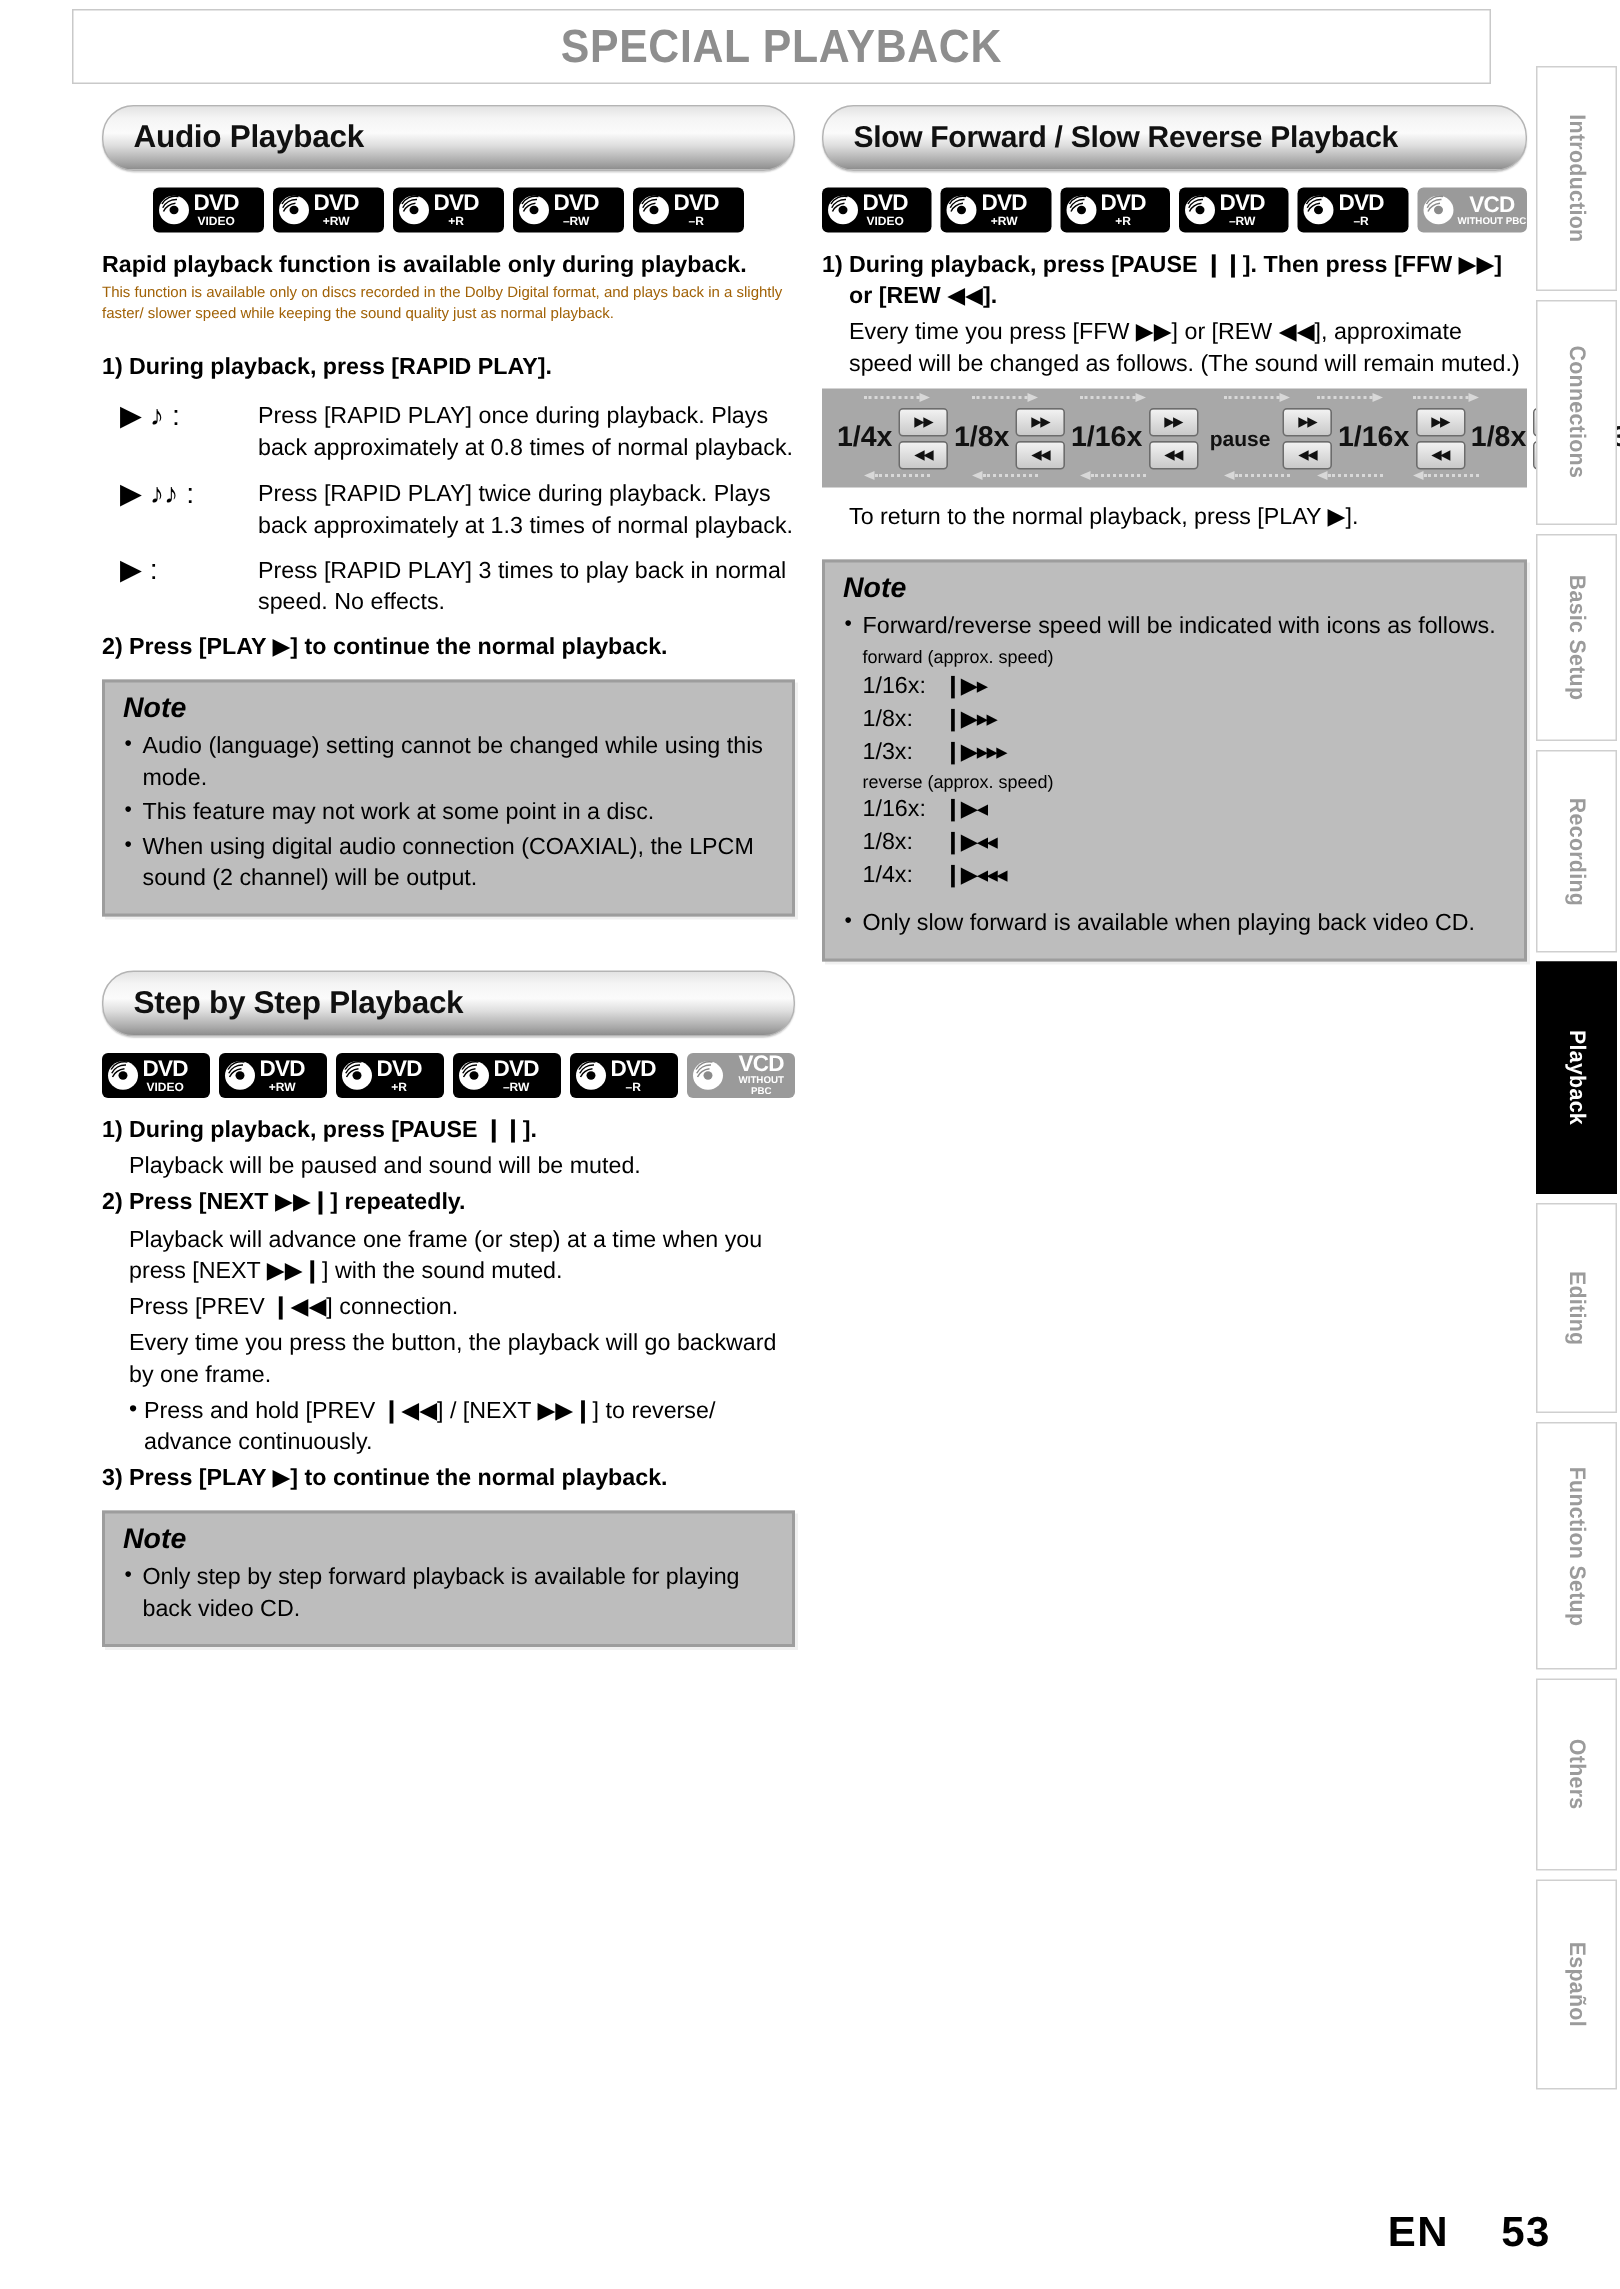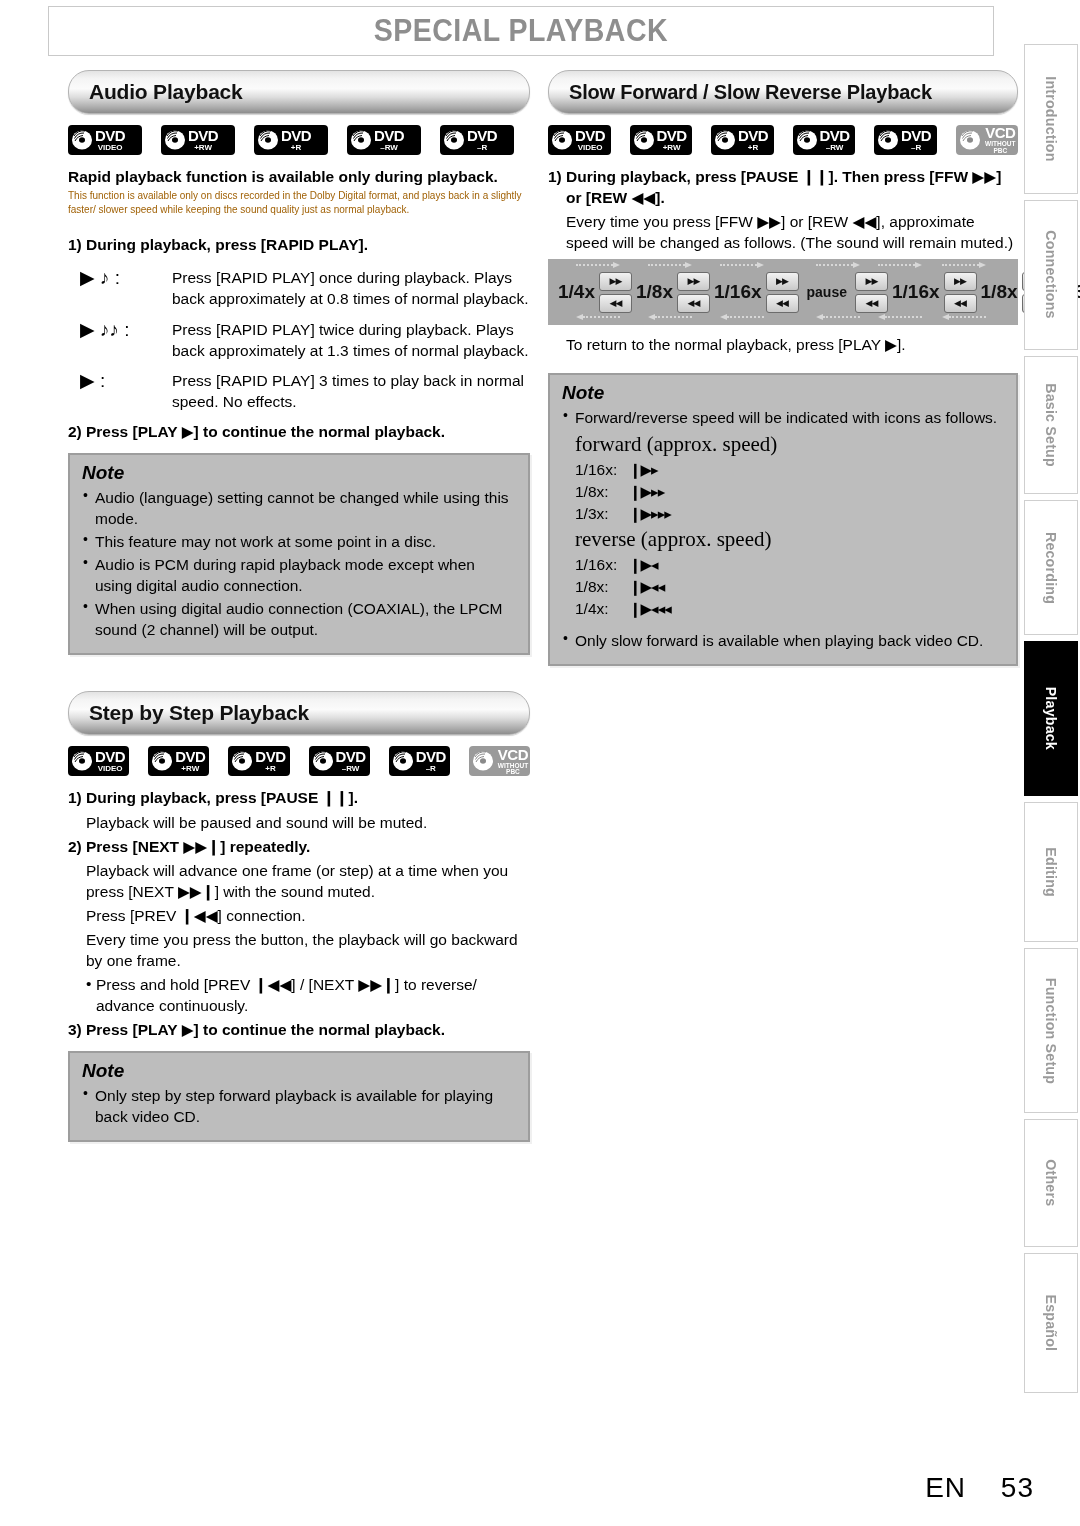--- a/index.html
+++ b/index.html
@@ -36,21 +36,21 @@
     display:flex;align-items:center;
     box-shadow:0 1px 1px rgba(0,0,0,.18);
     margin-bottom:11px;
   }
   .sec-head .sec-label{
     font-size:21px;font-weight:bold;color:#111;padding-left:20px;
     letter-spacing:-0.2px;
   }
 
   
-  .badges{display:flex;gap:19px;margin-bottom:11px;}
+  .badges{display:flex;gap:6px;margin-bottom:11px;justify-content:center;}
   .badge{
     width:74px;height:30px;border-radius:4px;background:#000;
     display:flex;align-items:center;position:relative;
     overflow:hidden;
   }
   .badge.vcd{background:#9a9a9a;}
   .badge .disc{
     width:24px;height:22px;margin-left:3px;flex:0 0 auto;
     position:relative;
   }
@@ -82,21 +82,21 @@
     box-shadow:2px 2px 0 rgba(0,0,0,.06);
   }
   .note .note-title{
     font-size:19px;font-weight:bold;font-style:italic;margin:0 0 3px 0;color:#000;
   }
   .note ul{margin:0;padding:0;list-style:none;}
   .note li{
     font-size:15.5px;line-height:1.36;position:relative;padding-left:13px;margin-bottom:2px;
   }
   .note li:before{content:"\2022";position:absolute;left:1px;top:-1px;font-size:14px;}
-  .note .plain{font-size:21px;line-height:1.36;padding-left:13px;margin:0;font-family:Liberation Serif, serif;}
+  .note .plain{font-size:12px;line-height:1.36;padding-left:13px;margin:0;}
   .note .spd{font-size:15.5px;line-height:1.42;padding-left:13px;margin:0;display:flex;align-items:center;}
   .note .spd .lbl{display:inline-block;width:54px;}
   .note .spd .gl{font-size:15px;letter-spacing:-1px;}
 
   
   .speedstrip{
     background:#a8a8a8;height:66px;position:relative;margin:6px 0 9px 0;
     display:flex;align-items:center;
   }
   .speedstrip .lbl{
@@ -142,21 +142,21 @@
     writing-mode:vertical-rl;text-orientation:mixed;
     font-size:15px;font-weight:bold;color:#9b9b9b;letter-spacing:0.2px;
     transform:scaleY(0.95);
   }
   .tab.active{background:#000;border-color:#000;}
   .tab.active .tlabel{color:#fff;}
 
   
   .footer{
     position:absolute;right:46px;bottom:22px;
-    font-size:28px;font-weight:normal;color:#000;letter-spacing:1px;
+    font-size:28px;font-weight:bold;color:#000;letter-spacing:1px;
   }
   .footer .pg{margin-left:26px;}
 </style>
 </head>
 <body>
 
 <div class="page">
 
   <div class="title-bar">
     <div class="title-text">SPECIAL PLAYBACK</div>
@@ -272,21 +272,20 @@
     <div class="step">
       <span class="num">2)</span>
       <span class="stxt">Press [PLAY ▶] to continue the normal playback.</span>
     </div>
 
     <div class="note">
       <div class="note-title">Note</div>
       <ul>
         <li>Audio (language) setting cannot be changed while using this mode.</li>
         <li>This feature may not work at some point in a disc.</li>
-        <li>Audio is PCM during rapid playback mode except when using digital audio connection.</li>
         <li>When using digital audio connection (COAXIAL), the LPCM sound (2 channel) will be output.</li>
       </ul>
     </div>
 
     <div style="height:36px"></div>
 
     <div class="sec-head">
       <div class="sec-label">Step by Step Playback</div>
     </div>
 

